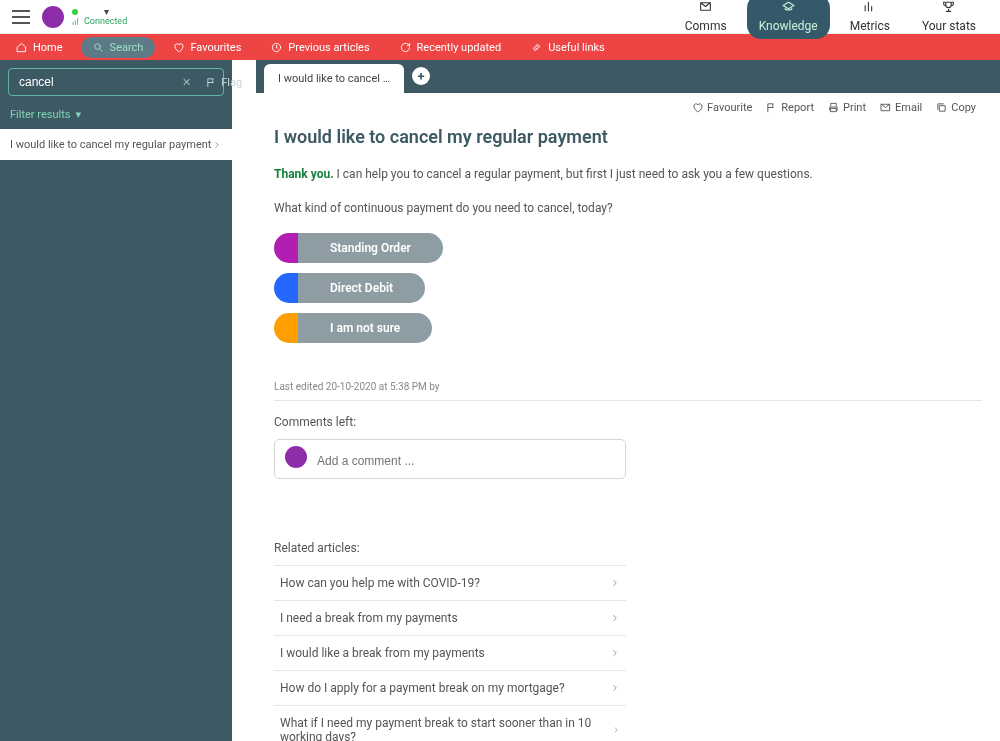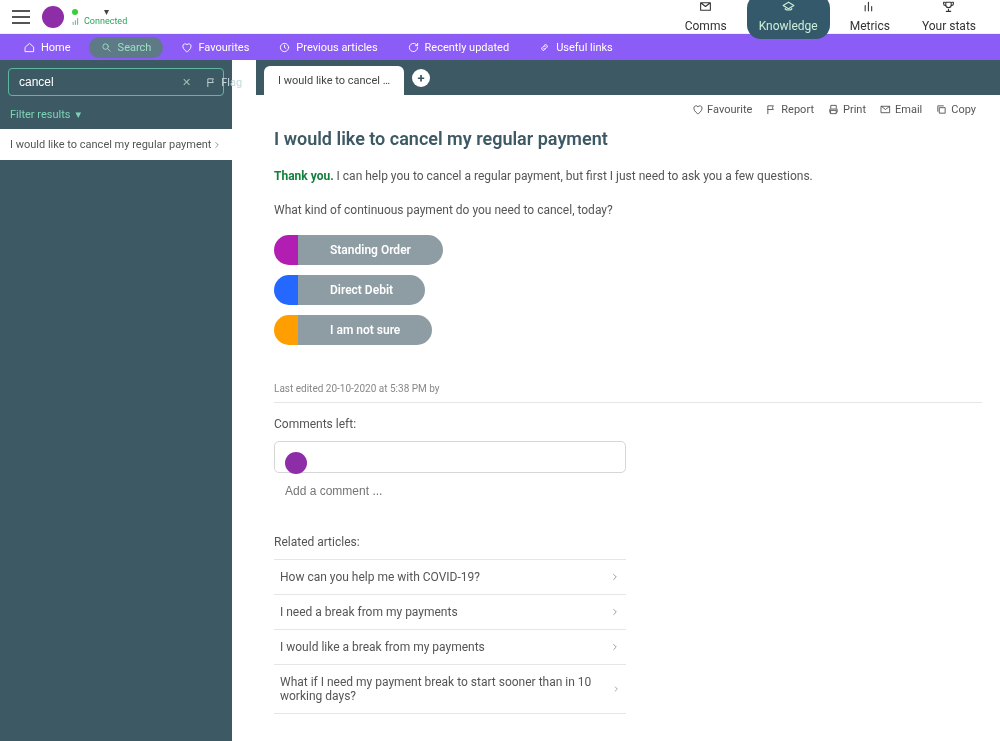--- a/index.html
+++ b/index.html
@@ -11,21 +11,21 @@
 .status-block { display: flex; flex-direction: column; font-size: 9px; line-height: 1.1; }
 .status-dot-row { display: flex; align-items: center; gap: 26px; }
 .status-dot-g { width: 6px; height: 6px; border-radius: 50%; background: #3bce3b; }
 .caret-down { font-size: 10px; color: #444; }
 .connected { color: #26a65b; font-size: 9px; display: flex; align-items: center; gap: 3px; }
 .top-spacer { flex: 1; }
 .top-nav { display: flex; align-items: center; gap: 8px; }
 .top-nav-item { display: flex; align-items: center; gap: 6px; padding: 6px 12px; border-radius: 14px; font-size: 12px; color: #333; cursor: pointer; flex-direction: column; }
 .top-nav-item.active { background: #33596a; color: #cdeed6; }
 .top-nav-item svg { width: 13px; height: 13px; }
-.navbar2 { height: 26px; background: #8b5cf6; display: flex; align-items: center; padding: 0 12px; gap: 6px; }
+.navbar2 { height: 26px; background: #ef4444; display: flex; align-items: center; padding: 0 4px; gap: 6px; }
 .nav2-item { display: flex; align-items: center; gap: 6px; padding: 4px 12px; border-radius: 12px; font-size: 11px; color: #fff; cursor: pointer; }
 .nav2-item.active { background: #5d7a86; color: #9be0c4; }
 .nav2-item svg { width: 11px; height: 11px; }
 .main-row { display: flex; height: calc(741px - 60px); gap: 24px; }
 .sidebar { width: 232px; background: #3d5964; display: flex; flex-direction: column; }
 .search-wrap { padding: 8px; }
 .search-box { display: flex; align-items: center; border: 1px solid #5fb7a3; border-radius: 4px; height: 28px; padding: 0 6px; background: #3d5964; }
 .search-box input { flex: 1; background: transparent; border: none; outline: none; color: #fff; font-size: 12px; padding: 0 4px; }
 .search-box input::placeholder { color: #c8e6dd; }
 .search-clear { color: #9cbfb5; font-size: 11px; cursor: pointer; padding: 0 4px; }
@@ -47,21 +47,21 @@
 .article .bold { font-weight: 700; color: #15803d; }
 .pill { display: inline-flex; align-items: center; border-radius: 16px; overflow: hidden; margin-bottom: 10px; cursor: pointer; }
 .pill-dot { width: 24px; height: 30px; }
 .pill-label { background: #8e9ca3; color: #fff; font-size: 12px; font-weight: 600; padding: 0 32px; height: 30px; display: flex; align-items: center; }
 .pill.p1 .pill-dot { background: #b21eb2; }
 .pill.p2 .pill-dot { background: #2468ff; }
 .pill.p3 .pill-dot { background: #ff9e00; }
 .meta-row { font-size: 10px; color: #888; margin: 28px 0 8px; }
 .hr { border: none; border-top: 1px solid #e6e6e6; margin: 6px 0 14px; }
 .section-label { font-size: 12px; font-weight: 400; color: #555; margin-bottom: 10px; }
-.comment-box { border: 1px solid #d6d6d6; border-radius: 5px; padding: 10px; display: flex; gap: 10px; align-items: flex-start; width: 352px; height: 32px; flex-direction: column; }
+.comment-box { border: 1px solid #d6d6d6; border-radius: 5px; padding: 10px; display: flex; gap: 10px; align-items: flex-end; width: 352px; height: 40px; }
 .comment-avatar { width: 22px; height: 22px; border-radius: 50%; background: #8e2da8; flex-shrink: 0; }
 .comment-input { border: none; outline: none; font-size: 12px; color: #999; flex: 1; }
 .related { margin-top: 62px; width: 352px; }
 .related-item { display: flex; justify-content: space-between; align-items: center; padding: 10px 6px; border-bottom: 1px solid #e6e6e6; font-size: 12px; color: #555; cursor: pointer; }
 .related-item svg { width: 10px; height: 10px; color: #888; }
 .related-head { border-top: 1px solid #e6e6e6; }
 svg { stroke: currentColor; fill: none; stroke-width: 2; stroke-linecap: round; stroke-linejoin: round; }
 </style>
 </head>
 <body>
@@ -265,20 +265,26 @@
               <path d="M9 6l6 6-6 6"></path>
             </svg>
         </div>
         <div class="related-item">
           <span>I would like a break from my payments</span>
             <svg viewBox="0 0 24 24">
               <path d="M9 6l6 6-6 6"></path>
             </svg>
         </div>
         <div class="related-item">
+          <span>How do I apply for a payment break on my mortgage?</span>
+            <svg viewBox="0 0 24 24">
+              <path d="M9 6l6 6-6 6"></path>
+            </svg>
+        </div>
+        <div class="related-item">
           <span>What if I need my payment break to start sooner than in 10 working days?</span>
             <svg viewBox="0 0 24 24">
               <path d="M9 6l6 6-6 6"></path>
             </svg>
         </div>
       </div>
     </div>
   </div>
 </div>
 

